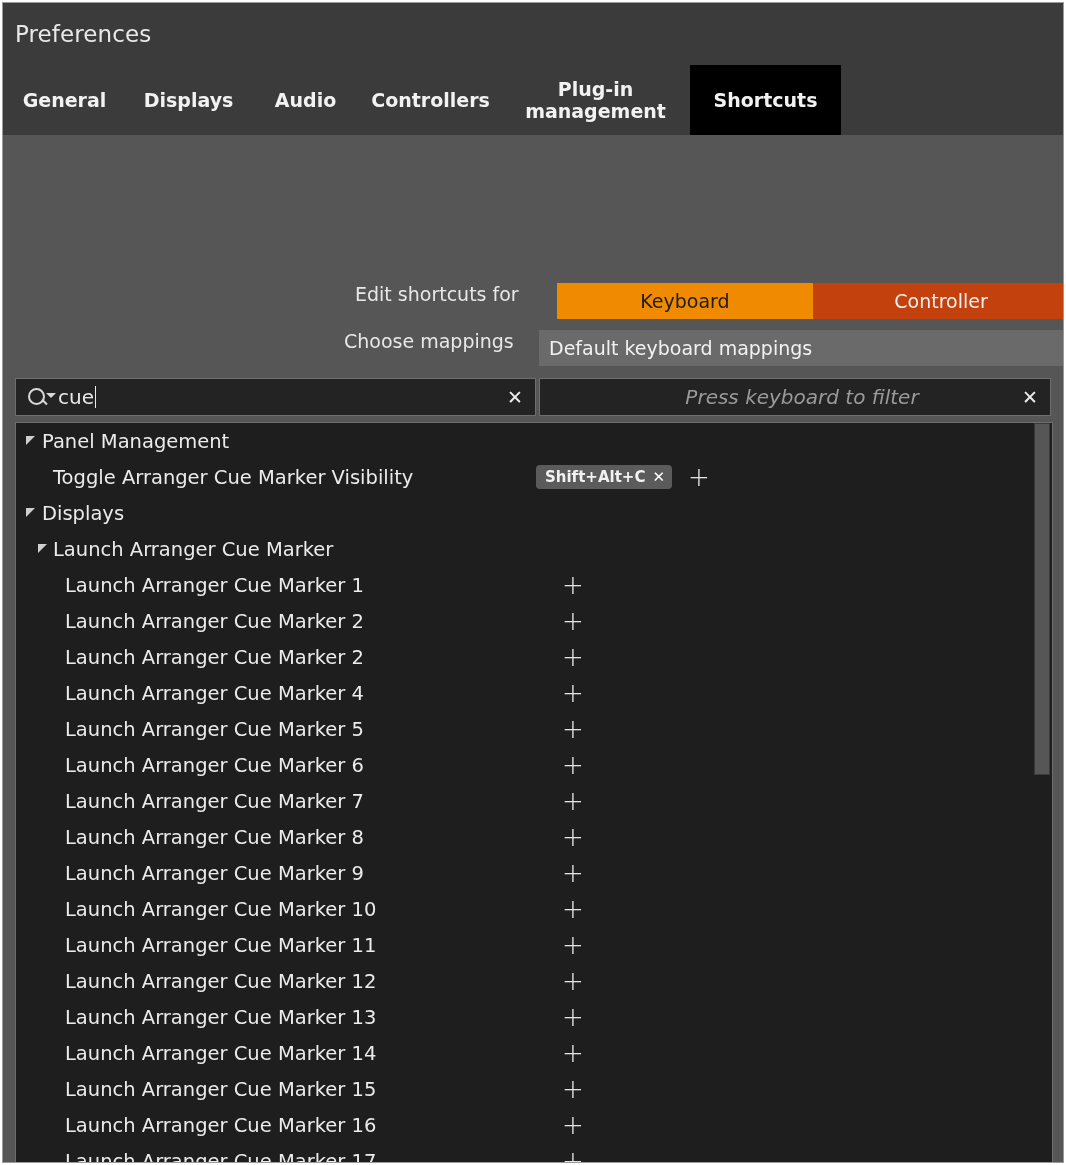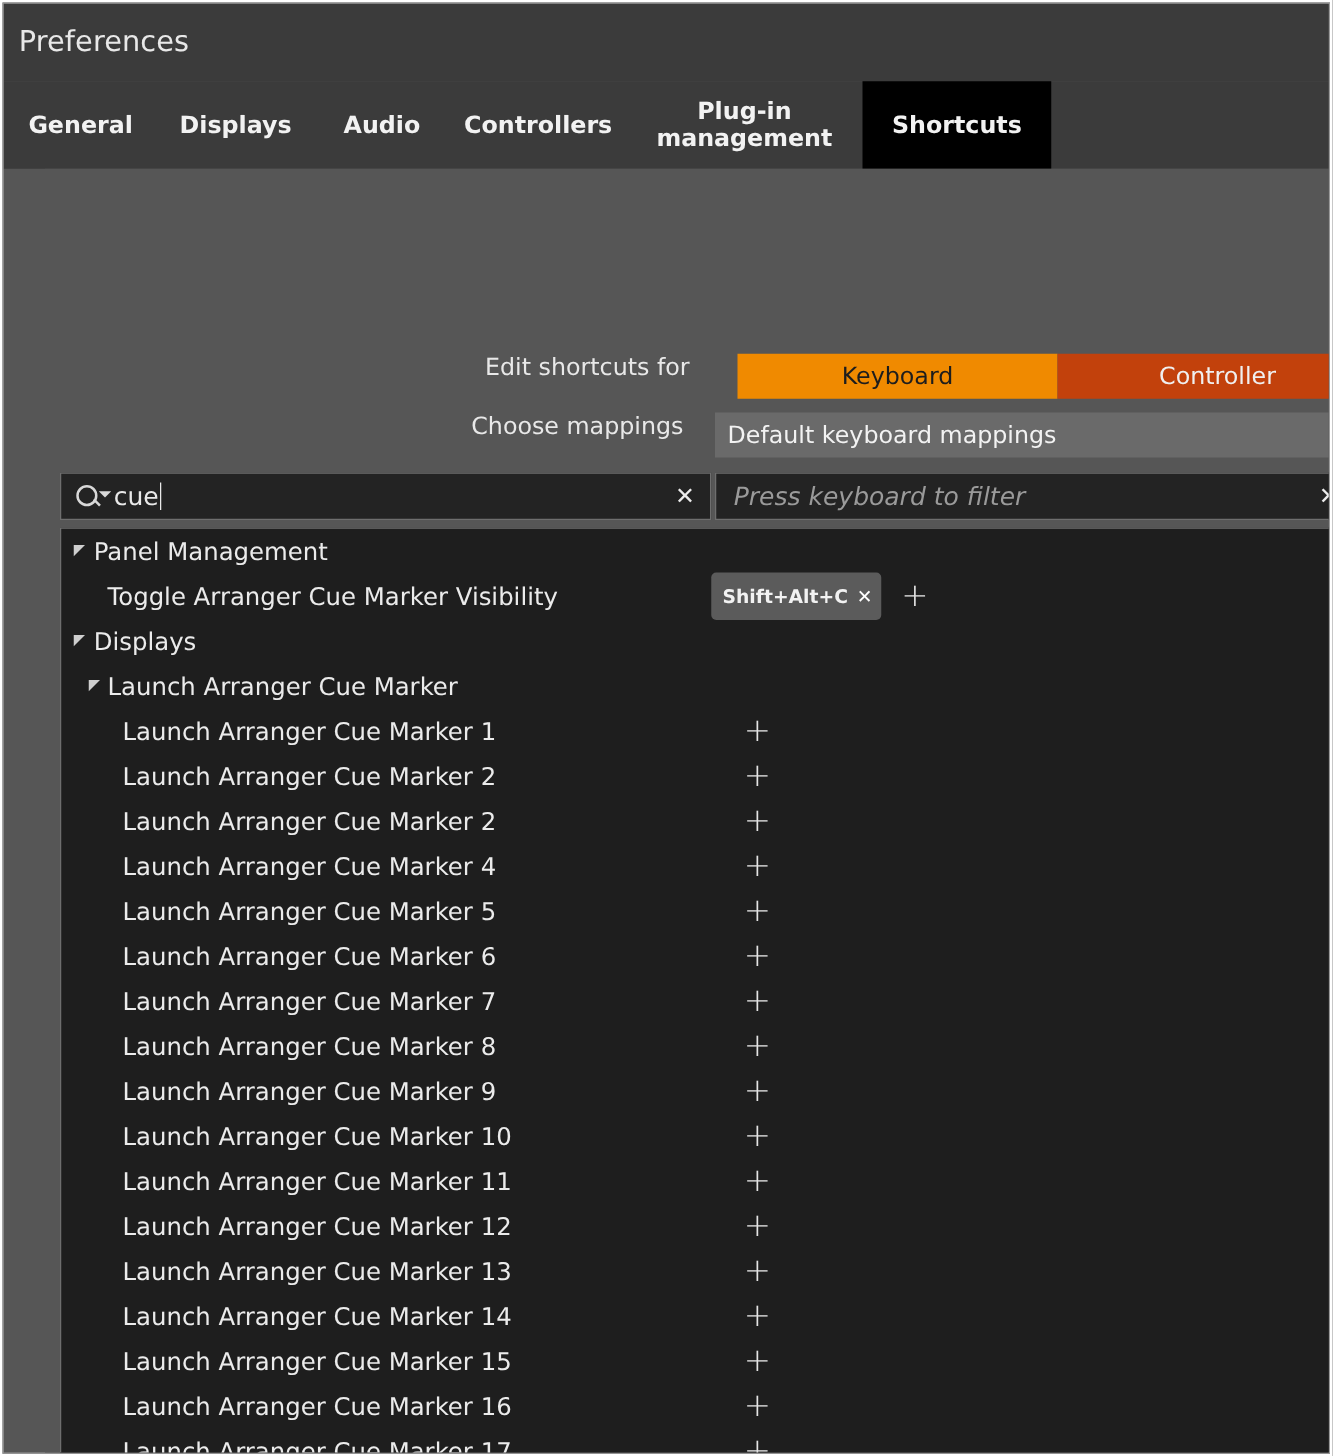--- a/index.html
+++ b/index.html
@@ -66,21 +66,20 @@
   .tab.active {
     background: #000000;
   }
   .tab span { display: block; }
 
   
   .body-area {
     position: relative;
     background: #565656;
     height: 1029px;
-    margin-left: 33px;
   }
 
   .row-ctl {
     position: absolute;
     display: flex;
     align-items: center;
   }
   .ctl-label {
     font-size: 19px;
     color: #e8e8e8;
@@ -245,21 +244,21 @@
     top: 0;
     height: 36px;
     display: flex;
     align-items: center;
   }
   .chip {
     display: inline-flex;
     align-items: center;
     background: #5b5b5b;
     border-radius: 4px;
-    height: 38px;
+    height: 24px;
     padding: 0 7px 0 9px;
     cursor: default;
   }
   .chip-text {
     font-size: 15px;
     font-weight: bold;
     color: #f2f2f2;
     white-space: nowrap;
   }
   .chip-x {
@@ -355,21 +354,21 @@
     <div class="search-field" style="left:12px; top:243px; width:521px;">
       <div class="mag-wrap">
         <div class="mag"></div>
         <div class="mag-handle"></div>
         <div class="mag-caret"></div>
       </div>
       <div class="search-value"><span>cue</span><span class="caret-bar"></span></div>
       <div class="clear-x">✕</div>
     </div>
 
-    <div class="search-field" style="left:536px; top:243px; width:512px;">
+    <div class="search-field" style="left:536px; top:243px; width:512px;justify-content:center;">
       <div class="search-ph">Press keyboard to filter</div>
       <div class="clear-x">✕</div>
     </div>
 
     <div class="list-outer">
       <div class="list-inner" id="listrows">
           <div class="tree-row depth0">
             <div class="tri"></div>
             <div class="tree-label">Panel Management</div>
           </div>

